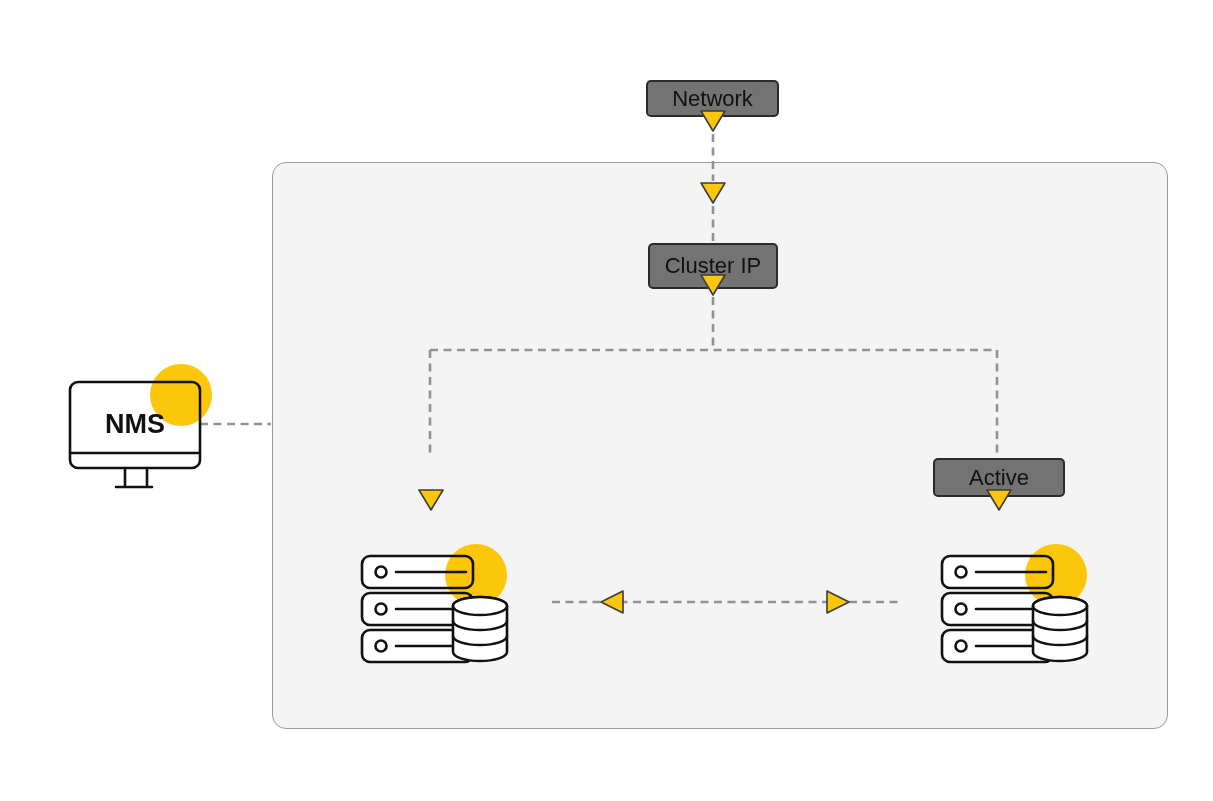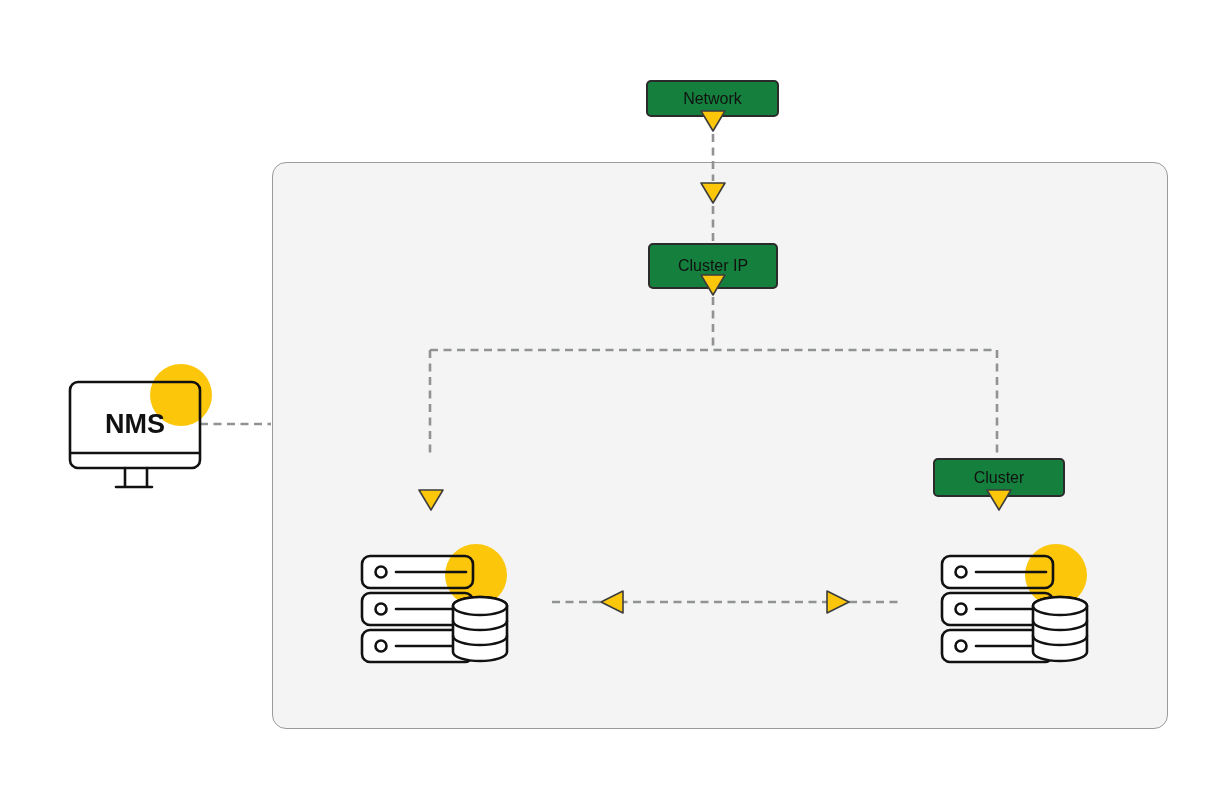--- a/index.html
+++ b/index.html
@@ -7,23 +7,23 @@
     position:relative;width:1213px;height:801px;background:#ffffff;
     font-family:"Liberation Sans",sans-serif;overflow:hidden;
   }
   .cluster-box{
     position:absolute;left:272px;top:162px;width:896px;height:567px;
     background:#f4f4f4;border:1px solid #9b9b9b;border-radius:14px;
     box-sizing:border-box;z-index:0;
   }
   .label-box{
     position:absolute;box-sizing:border-box;
-    background:#15803d;border:2px solid #2b2b2b;border-radius:5px;
+    background:#737373;border:2px solid #2b2b2b;border-radius:5px;
     display:flex;align-items:center;justify-content:center;
-    font-size:16px;color:#111;z-index:1;white-space:nowrap;
+    font-size:22px;color:#111;z-index:1;white-space:nowrap;
   }
   svg.overlay{position:absolute;left:0;top:0;z-index:2;pointer-events:none;}
   .dash{stroke:#909294;stroke-width:2.6;fill:none;stroke-dasharray:8 5.5;}
   .tri{fill:#FCC60B;stroke:#3d3d3d;stroke-width:1.6;stroke-linejoin:round;}
   .art{fill:none;stroke:#111;stroke-width:2.6;stroke-linecap:round;stroke-linejoin:round;}
   .whitefill{fill:#ffffff;stroke:none;}
   .accent{fill:#FCC60B;stroke:none;}
   .nms-text{font-family:"Liberation Sans",sans-serif;font-size:27px;font-weight:bold;fill:#111;}
 </style>
 </head>
@@ -36,21 +36,21 @@
   <div class="label-box" style="left:646px;top:80px;width:133px;height:37px">
     <span>Network</span>
   </div>
 
   <div class="label-box" style="left:648px;top:243px;width:130px;height:46px">
     <span>Cluster IP</span>
   </div>
 
 
   <div class="label-box" style="left:933px;top:458px;width:132px;height:39px">
-    <span>Cluster</span>
+    <span>Active</span>
   </div>
 
   <svg class="overlay" width="1213" height="801" viewBox="0 0 1213 801">
 
     <defs>
 
       <g id="server-icon">
         <rect class="whitefill" x="362" y="556" width="111" height="32" rx="8"></rect>
         <rect class="whitefill" x="362" y="593" width="111" height="32" rx="8"></rect>
         <rect class="whitefill" x="362" y="630" width="111" height="32" rx="8"></rect>

